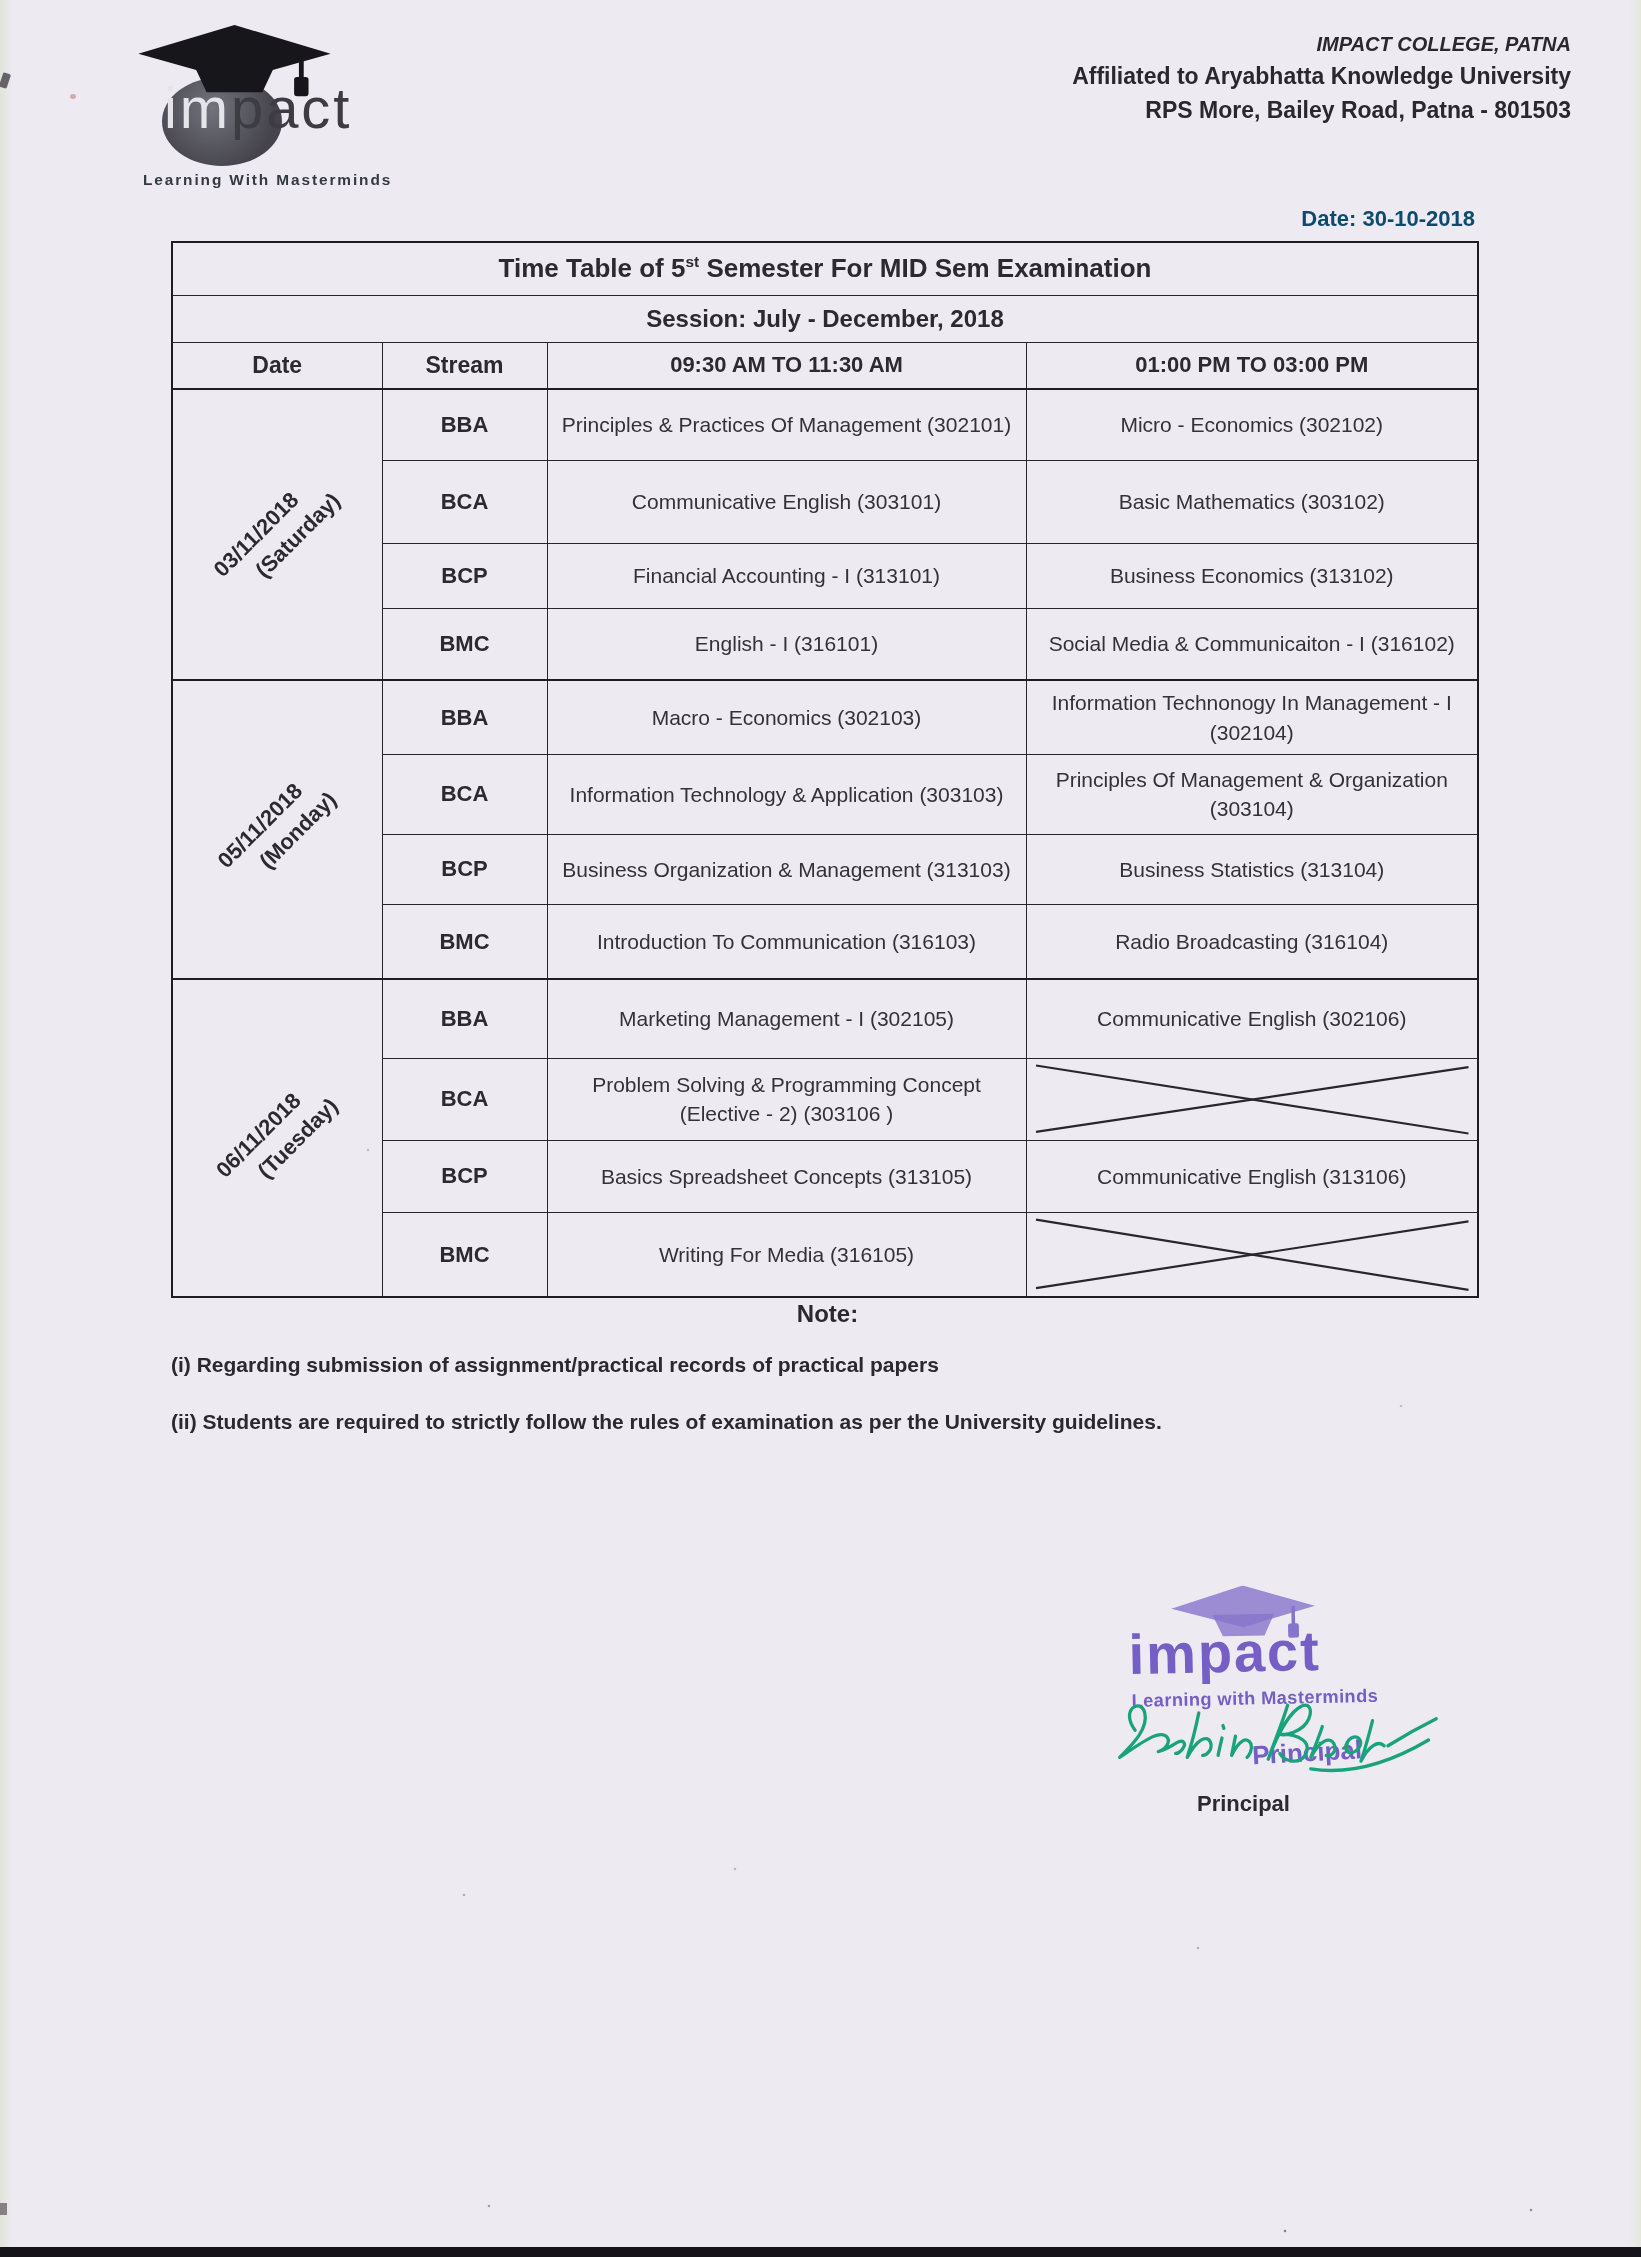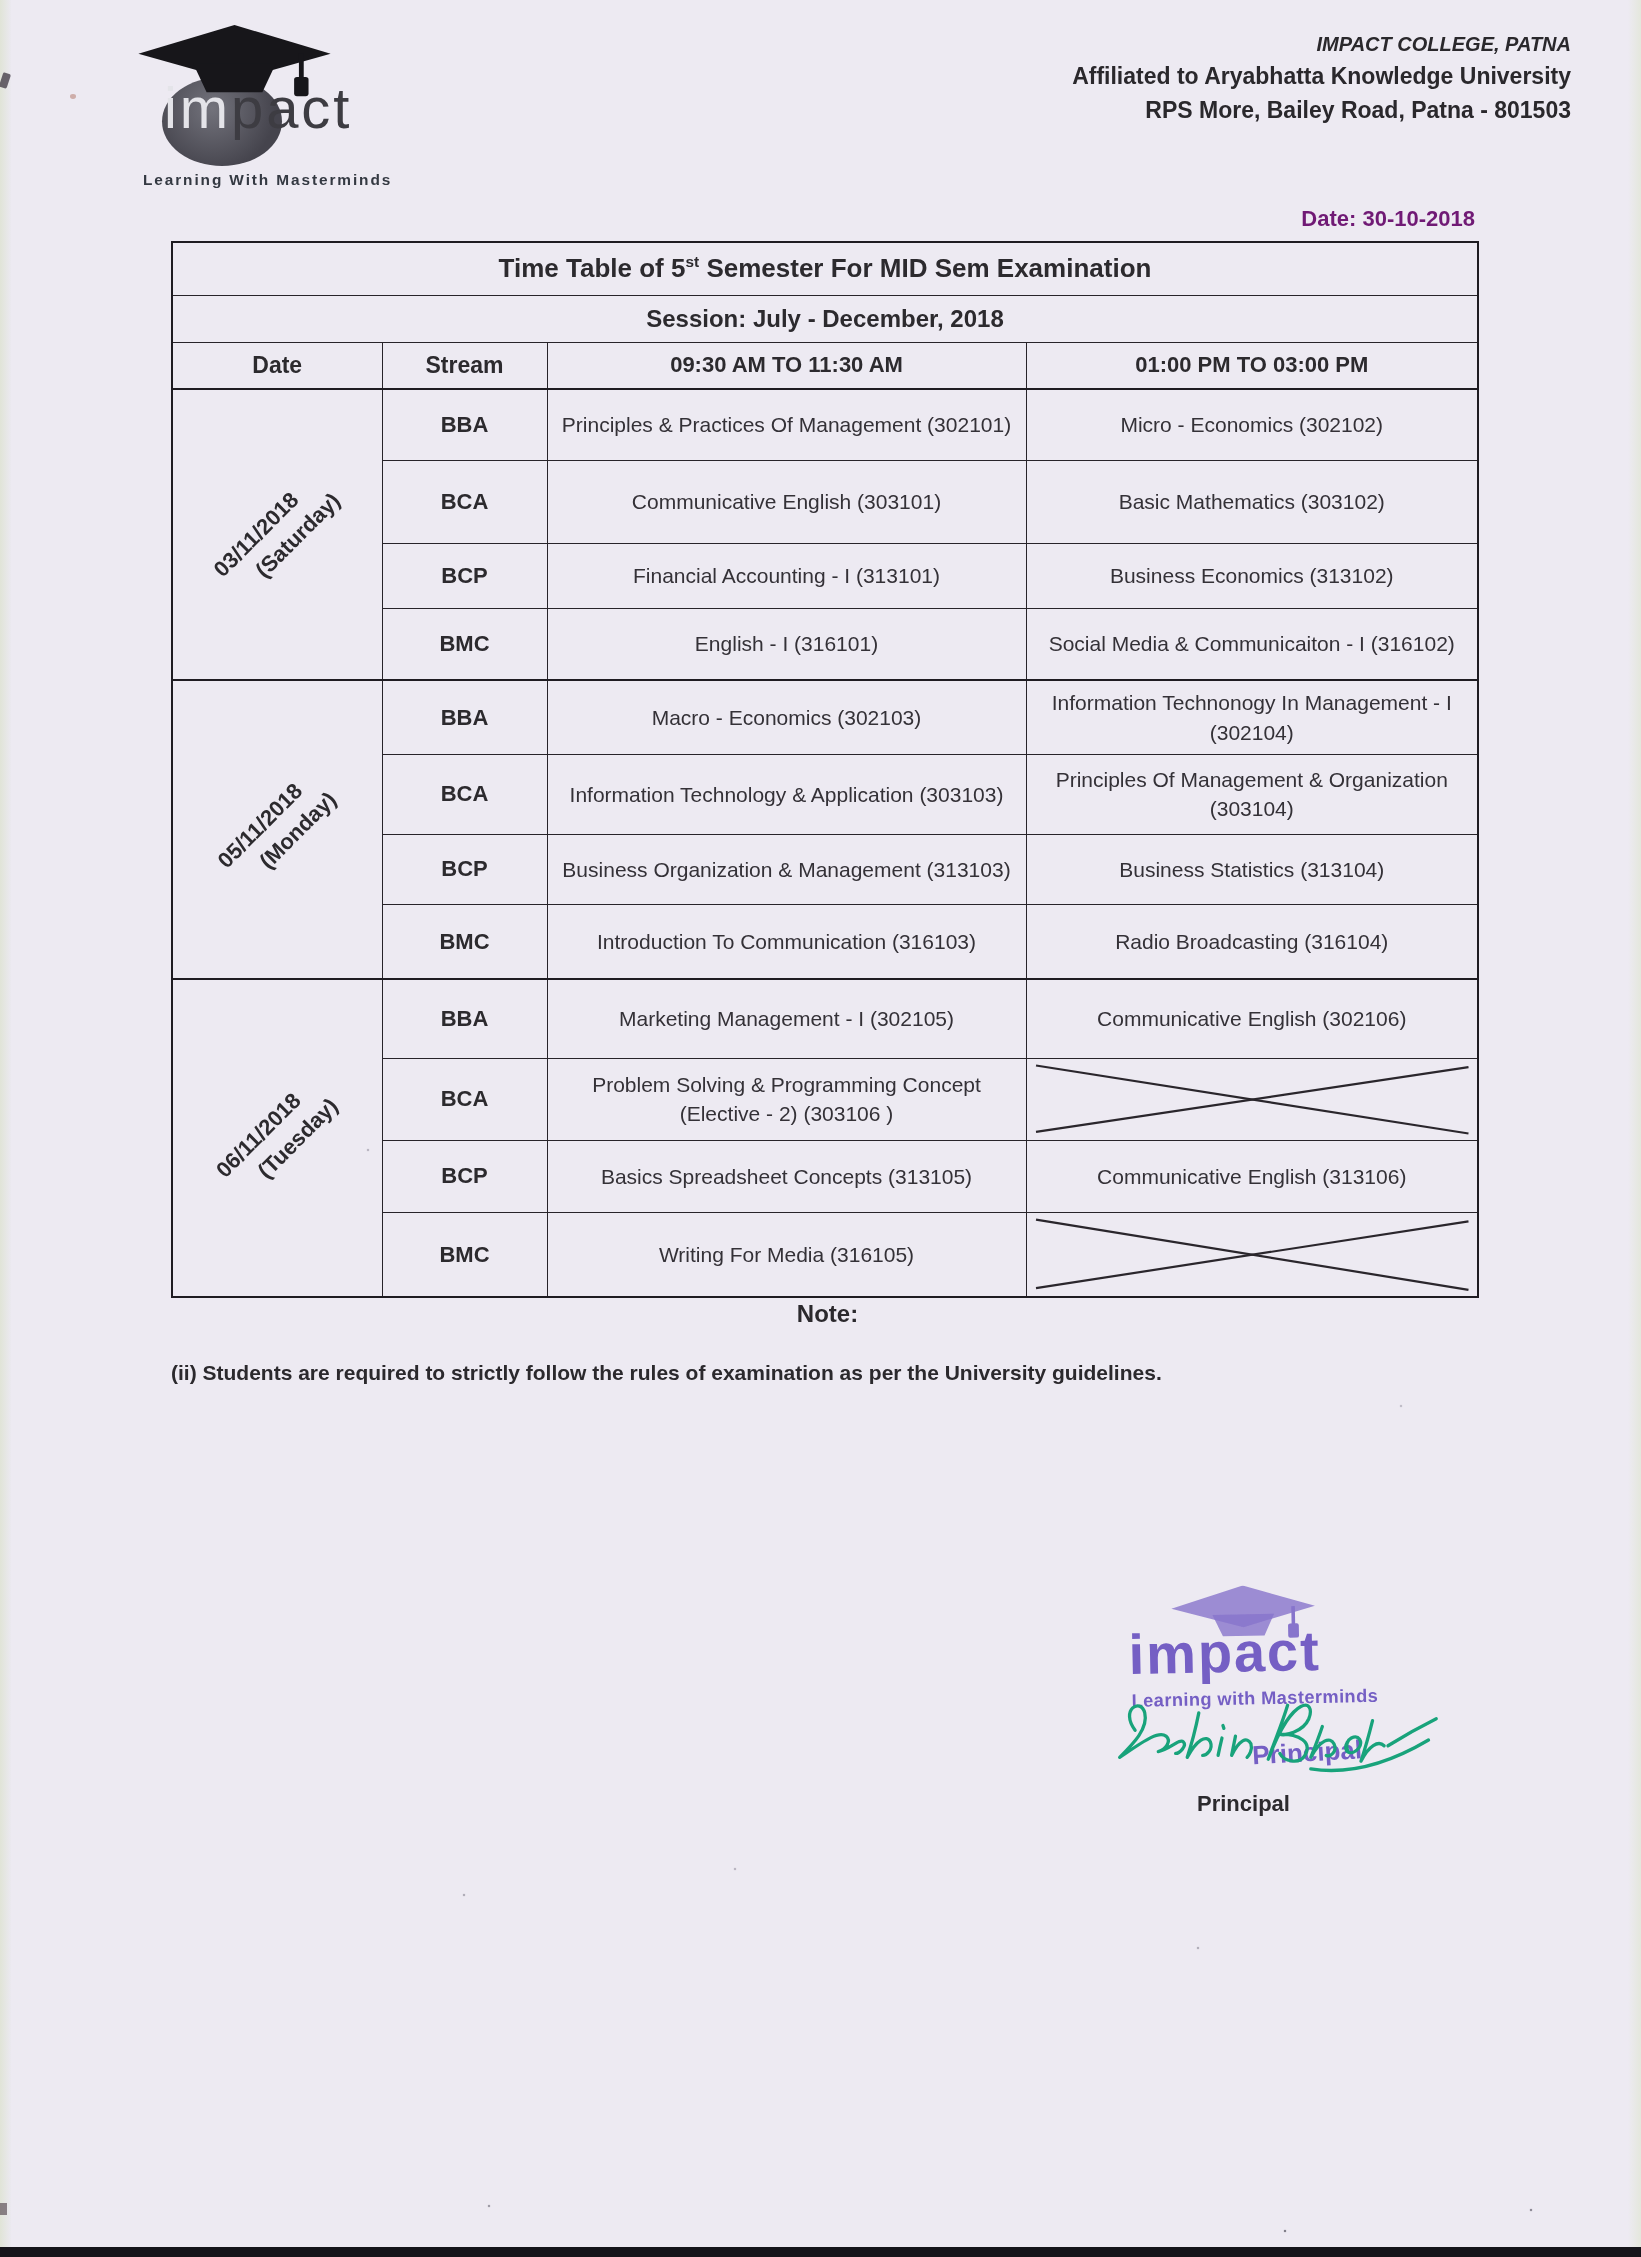--- a/index.html
+++ b/index.html
@@ -36,21 +36,21 @@
     font-weight:500;line-height:1;}
   .logo .brand .im{color:#e4e4e9;}
   .logo .brand .pact{color:#3d3c42;}
   .logo .tagline{position:absolute;left:29px;top:154px;width:280px;font-size:15.4px;font-weight:bold;
     letter-spacing:1.9px;color:#343942;white-space:nowrap;}
 
   
   .college{position:absolute;right:70px;top:33px;text-align:right;color:#2a282c;}
   .college .l1{font-size:20px;font-weight:bold;margin-bottom:6.8px;font-style:italic;}
   .college .l2,.college .l3{font-size:23px;font-weight:bold;margin-bottom:6.8px;}
-  .dateline{position:absolute;right:166px;top:206px;font-size:22px;font-weight:bold;color:#701a75;}
+  .dateline{position:absolute;right:166px;top:206px;font-size:22px;font-weight:bold;color:#0c4a6e;}
 
   
   table.tt{position:absolute;left:171px;top:241px;width:1305px;border-collapse:collapse;
     table-layout:fixed;}
   table.tt td,table.tt th{border:1.9px solid #28242a;text-align:center;vertical-align:middle;
     padding:1.9px 7.7px;}
   table.tt{border:2.9px solid #1f1c22;}
   .tt .title-row td{height:48px;font-size:26px;font-weight:bold;}
   .tt .title-row sup{font-size:15.4px;}
   .tt .session-row td{height:42px;font-size:24px;font-weight:bold;}
@@ -225,20 +225,21 @@
               <line x1="2" y1="8" x2="98" y2="92"></line>
               <line x1="98" y1="10" x2="2" y2="90"></line>
             </svg>
       </td>
     </tr>
   </tbody>
     </table>
 
   <div class="notes">
     <div class="nh">Note:</div>
+    <div class="ni1">(i)  Regarding submission of assignment/practical records of practical papers</div>
     <div class="ni2">(ii)  Students are required to strictly follow the rules of examination as per the University guidelines.</div>
   </div>
 
   <div class="stamp">
     <svg class="cap" width="154" height="56" viewBox="0 0 210 78">
       <polygon class="capfill-purple" points="105,0 205,30 105,58 5,30" opacity=".8"></polygon>
       <polygon class="capfill-purple" points="62,40 148,40 134,70 76,70" opacity=".8"></polygon>
       <rect class="capfill-purple" x="172" y="30" width="5" height="26"></rect>
       <rect class="capfill-purple" x="167" y="54" width="15" height="20" rx="3"></rect>
     </svg>

